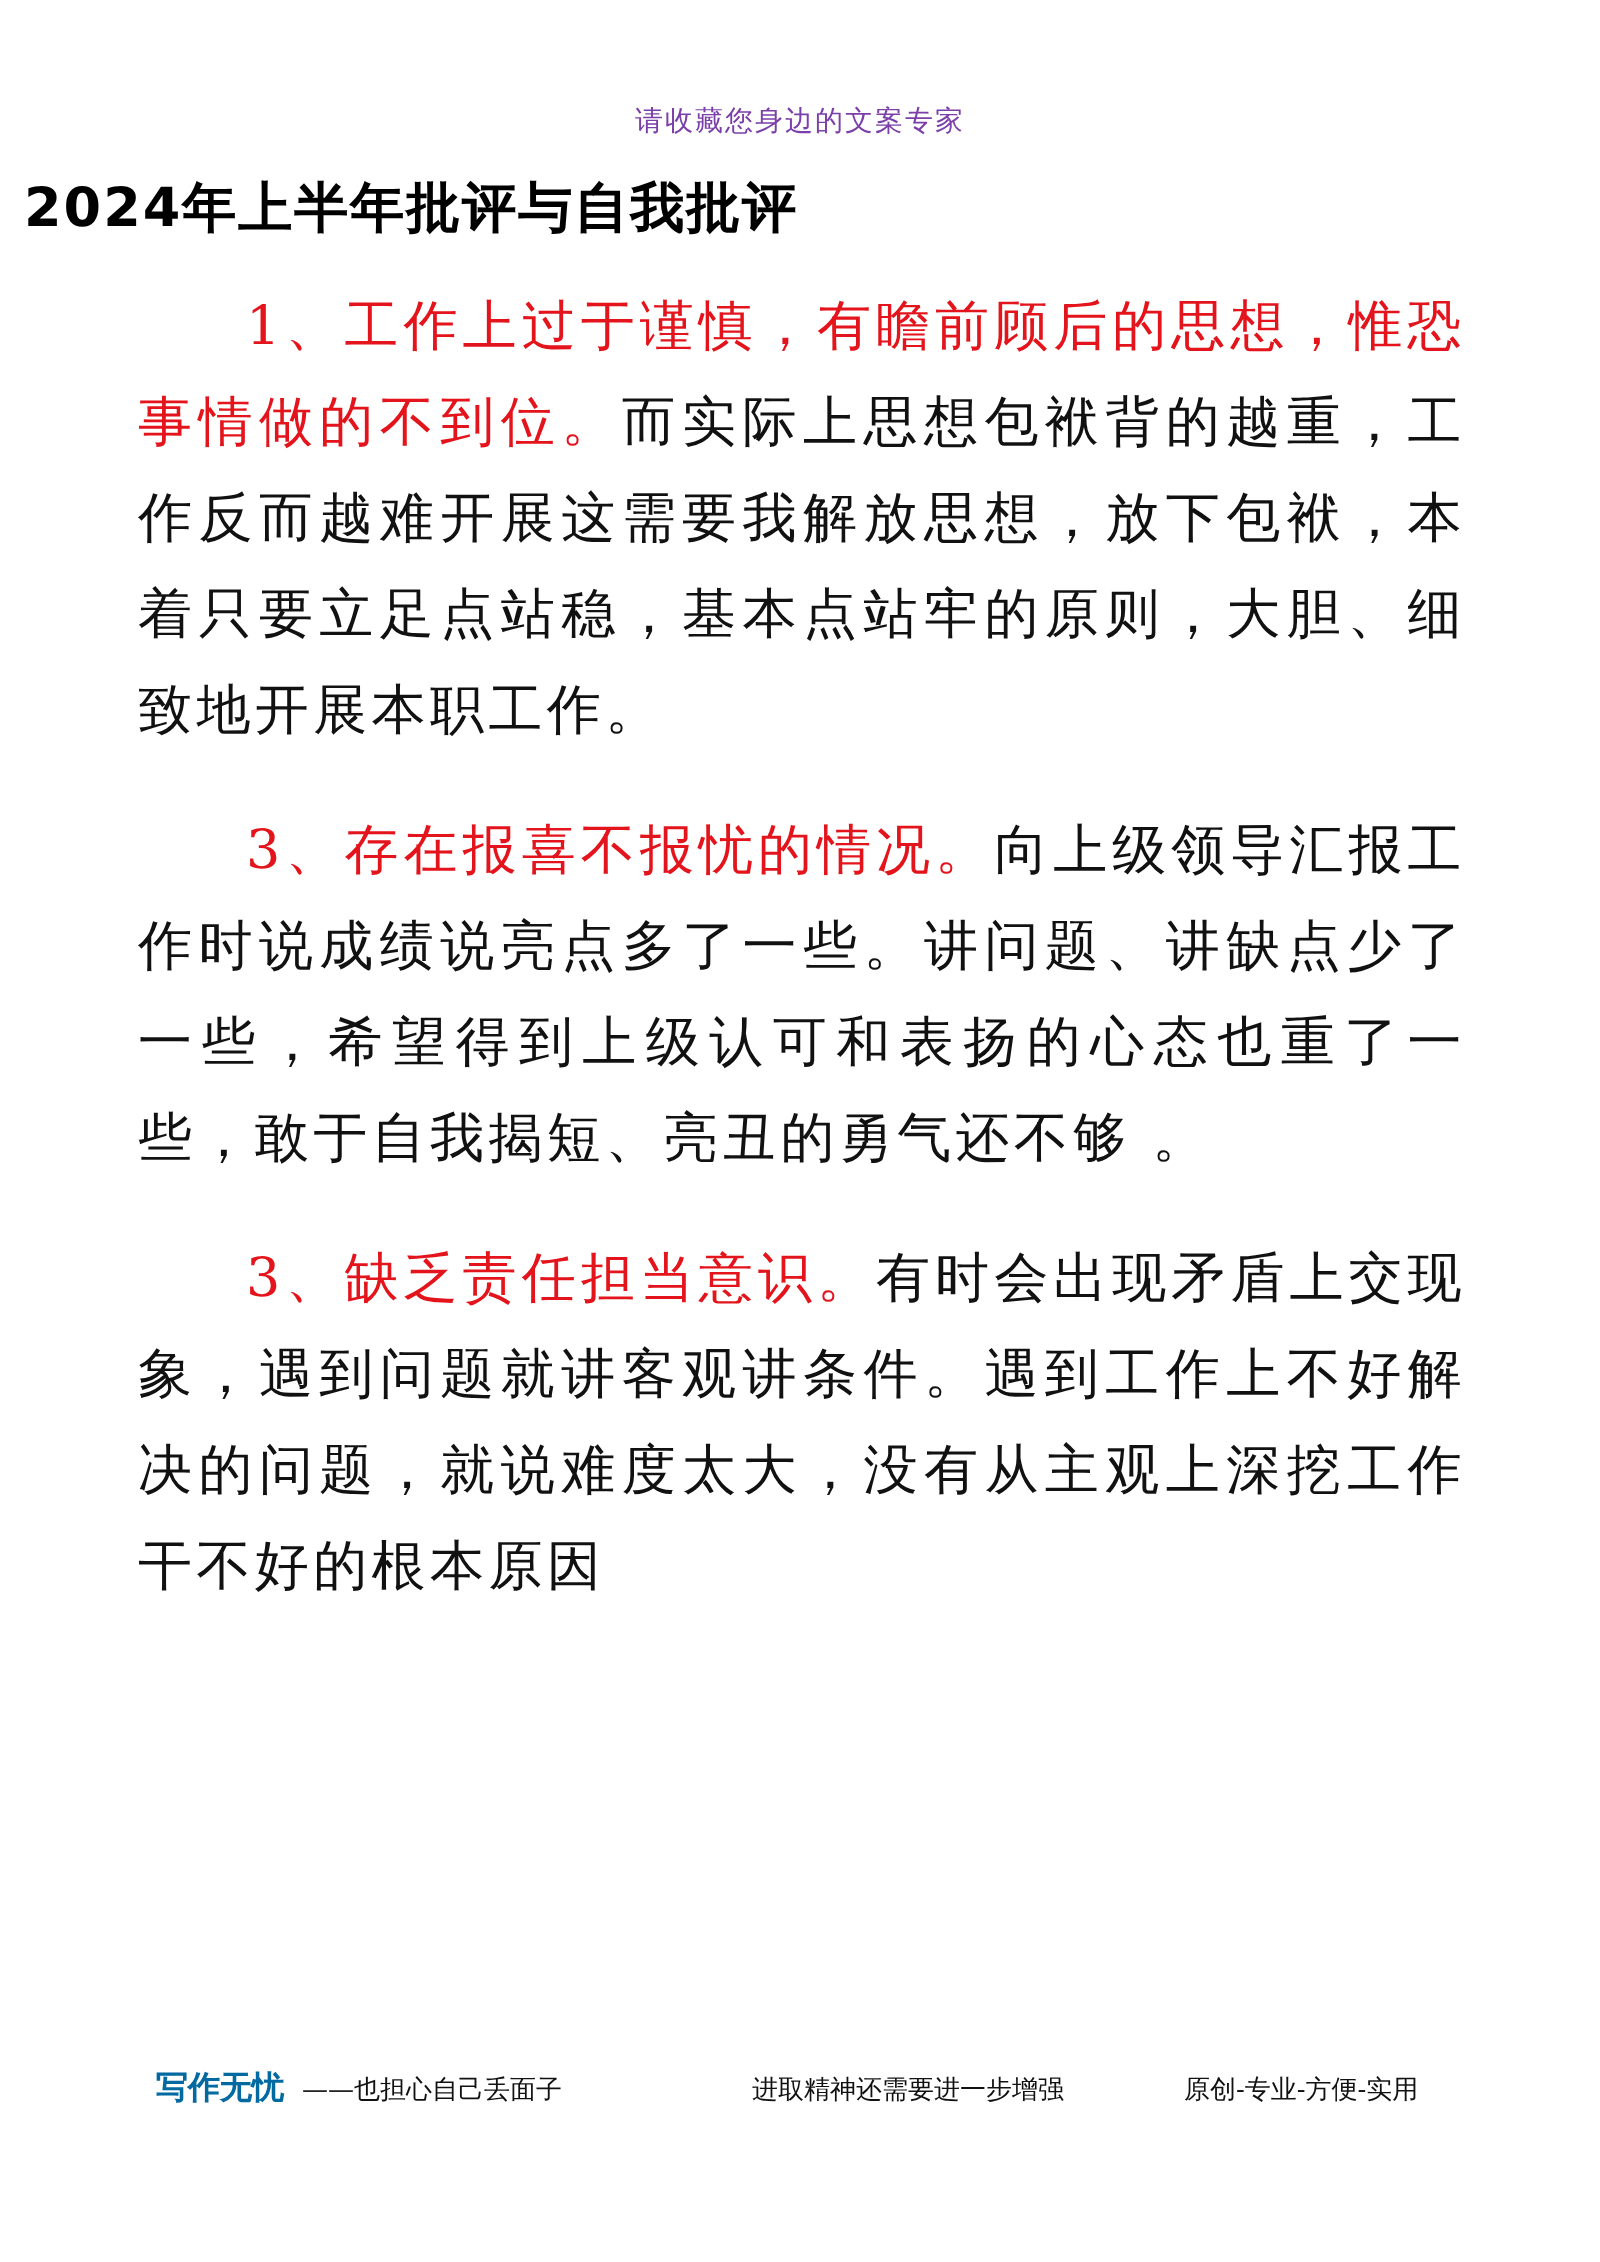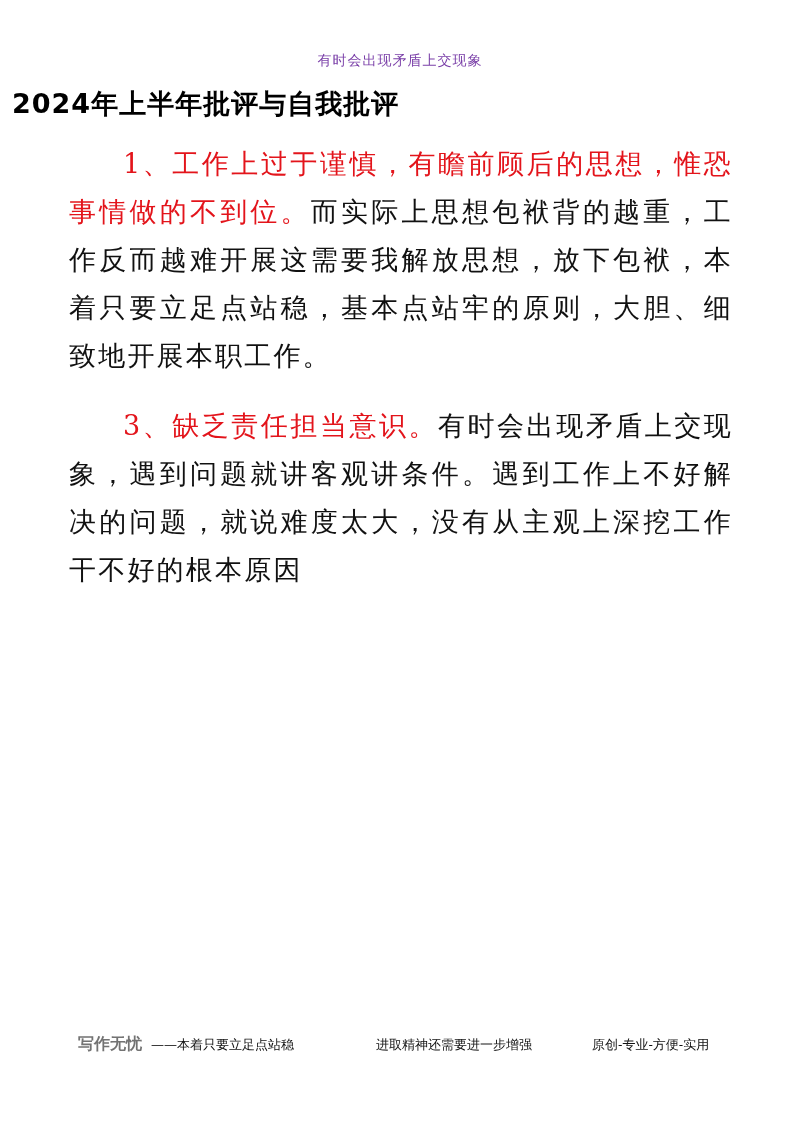--- a/index.html
+++ b/index.html
@@ -63,48 +63,49 @@
       font-size: 13px;
       color: #111111;
     }
     .footer .brand {
       position: absolute;
       left: 0;
       top: -2px;
       font-family: "DejaVu Sans", "Liberation Sans", sans-serif;
       font-weight: bold;
       font-size: 16px;
-      color: #737373;
+      color: #0369a1;
     }
     .footer .slogan {
       position: absolute;
       left: 73px;
       top: 0;
     }
     .footer .middle {
       position: absolute;
       left: 298px;
       top: 0;
     }
     .footer .right {
       position: absolute;
       left: 514px;
       top: 0;
     }
   </style>
 </head>
 <body>
 
-<div class="header-tagline">有时会出现矛盾上交现象</div>
+<div class="header-tagline">请收藏您身边的文案专家</div>
 
 <h1 class="doc-title">2024年上半年批评与自我批评</h1>
 
 <div class="content">
   <p class="para"><span class="heading">1、工作上过于谨慎，有瞻前顾后的思想，惟恐事情做的不到位。</span><span>而实际上思想包袱背的越重，工作反而越难开展这需要我解放思想，放下包袱，本着只要立足点站稳，基本点站牢的原则，大胆、细致地开展本职工作。</span></p>
+  <p class="para"><span class="heading">3、存在报喜不报忧的情况。</span><span>向上级领导汇报工作时说成绩说亮点多了一些。讲问题、讲缺点少了一些，希望得到上级认可和表扬的心态也重了一些，敢于自我揭短、亮丑的勇气还不够 。</span></p>
   <p class="para"><span class="heading">3、缺乏责任担当意识。</span><span>有时会出现矛盾上交现象，遇到问题就讲客观讲条件。遇到工作上不好解决的问题，就说难度太大，没有从主观上深挖工作干不好的根本原因</span></p>
 </div>
 
 <div class="footer">
   <span class="brand">写作无忧</span>
-  <span class="slogan">——本着只要立足点站稳</span>
+  <span class="slogan">——也担心自己丢面子</span>
   <span class="middle">进取精神还需要进一步增强</span>
   <span class="right">原创-专业-方便-实用</span>
 </div>
 
 </body></html>

